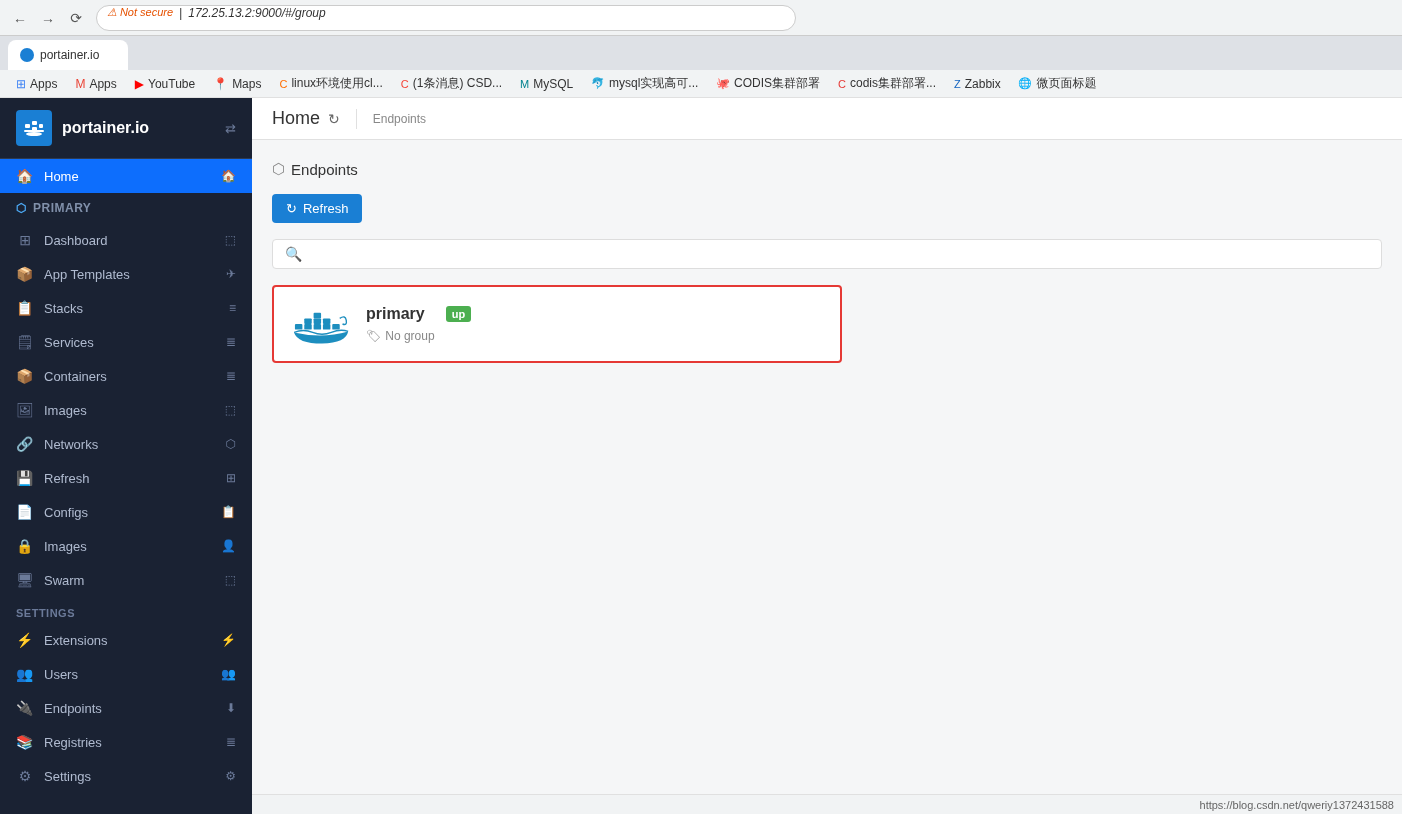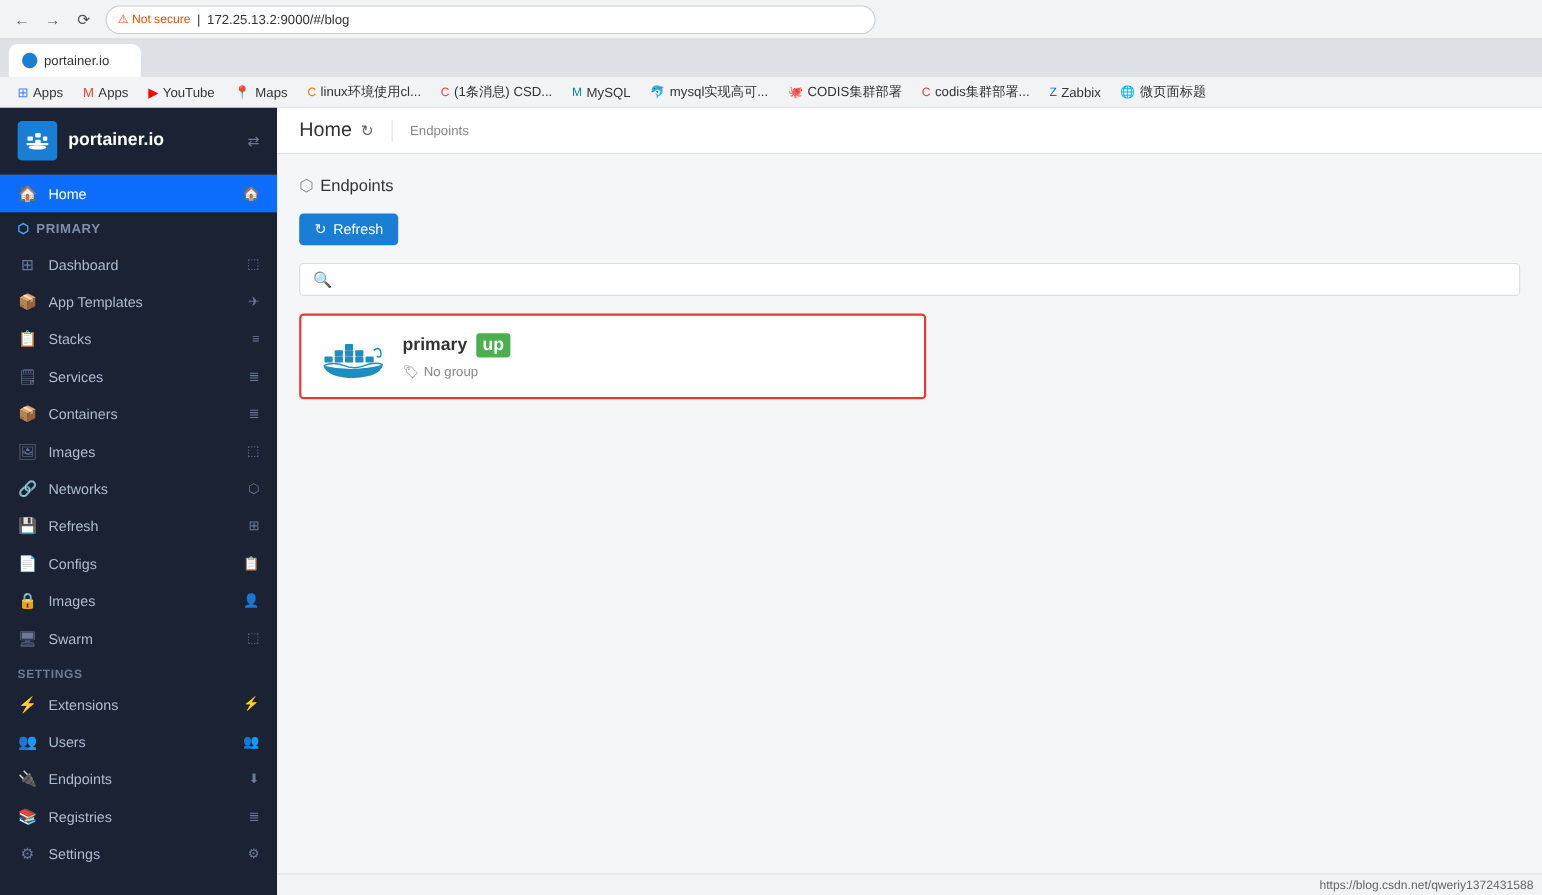--- a/index.html
+++ b/index.html
@@ -1,20 +1,20 @@
 <!DOCTYPE html>
 <html><head>
   <meta charset="utf-8">
   <style>
     * { margin: 0; padding: 0; box-sizing: border-box; }
     body { font-family: Arial, sans-serif; font-size: 13px; background: #f5f5f5; overflow: hidden; }
     .browser-toolbar { background: #f1f3f4; height: 36px; display: flex; align-items: center; padding: 0 8px; gap: 8px; border-bottom: 1px solid #ccc; }
     .browser-nav-buttons { display: flex; gap: 4px; align-items: center; }
     .nav-btn { width: 24px; height: 24px; border-radius: 50%; border: none; background: transparent; cursor: pointer; display: flex; align-items: center; justify-content: center; color: #555; font-size: 14px; }
-    .address-bar { flex: 1; height: 26px; background: white; border: 1px solid #ccc; border-radius: 13px; display: flex; align-items: center; padding: 0 10px; gap: 6px; font-size: 12px; color: #333; max-width: 700px; }
+    .address-bar { flex: 1; height: 26px; background: white; border: 1px solid #ccc; border-radius: 13px; display: flex; align-items: flex-start; padding: 0 10px; gap: 6px; font-size: 12px; color: #333; max-width: 700px; font-style: italic; }
     .address-bar .warning { color: #e65100; font-size: 11px; }
     .address-text { color: #333; font-size: 12px; }
     .browser-tabs { background: #dee1e6; height: 34px; display: flex; align-items: flex-end; padding-left: 8px; }
     .tab { height: 30px; background: white; border-radius: 8px 8px 0 0; padding: 0 12px; display: flex; align-items: center; font-size: 12px; color: #333; gap: 6px; min-width: 120px; }
     .tab-favicon { width: 14px; height: 14px; background: #4285f4; border-radius: 2px; }
     .bookmarks-bar { background: #f1f3f4; height: 28px; display: flex; align-items: center; padding: 0 8px; gap: 2px; border-bottom: 1px solid #e0e0e0; font-size: 12px; overflow: hidden; }
     .bookmark-item { padding: 3px 8px; border-radius: 4px; cursor: pointer; white-space: nowrap; display: flex; align-items: center; gap: 4px; color: #333; }
 
     
     .app-container { display: flex; height: calc(814px - 36px - 34px - 28px); width: 1402px; }
@@ -49,39 +49,39 @@
     .refresh-button { display: flex; align-items: center; gap: 6px; background: #1a7fd4; color: white; border: none; padding: 7px 14px; border-radius: 4px; cursor: pointer; font-size: 13px; margin-bottom: 16px; }
 
     .search-bar { display: flex; align-items: center; gap: 8px; background: white; border: 1px solid #ddd; border-radius: 4px; padding: 6px 12px; margin-bottom: 16px; }
     .search-bar input { border: none; outline: none; width: 100%; font-size: 13px; color: #333; }
     .search-icon { color: #888; font-size: 14px; }
 
     .endpoint-card { background: white; border: 2px solid #e53935; border-radius: 4px; padding: 16px 20px; display: flex; align-items: center; gap: 16px; max-width: 570px; cursor: pointer; }
     .docker-logo { width: 56px; height: 42px; }
     .endpoint-info { flex: 1; }
     .endpoint-name { font-size: 16px; font-weight: bold; color: #333; display: flex; align-items: center; gap: 8px; }
-    .status-badge { background: #4caf50; color: white; font-size: 16px; padding: 2px 6px; border-radius: 3px; font-weight: bold; }
+    .status-badge { background: #4caf50; color: white; font-size: 11px; padding: 2px 6px; border-radius: 3px; font-weight: bold; margin-left: 13px; }
     .endpoint-tags { display: flex; align-items: center; gap: 4px; color: #888; font-size: 12px; margin-top: 6px; }
     .tag-icon { font-size: 12px; }
 
     .status-bar { background: #f1f3f4; border-top: 1px solid #e0e0e0; height: 20px; display: flex; align-items: center; padding: 0 8px; font-size: 11px; color: #666; justify-content: flex-end; }
   </style>
 </head>
 <body>
 
 <div class="browser-toolbar">
   <div class="browser-nav-buttons">
     <button class="nav-btn">←</button>
     <button class="nav-btn">→</button>
     <button class="nav-btn">⟳</button>
   </div>
   <div class="address-bar">
     <span class="warning">⚠ Not secure</span>
     <span>|</span>
-    <span class="address-text">172.25.13.2:9000/#/blog</span>
+    <span class="address-text">172.25.13.2:9000/#/group</span>
   </div>
 </div>
 
 <div class="browser-tabs">
   <div class="tab">
     <div class="tab-favicon" style="background:#1a7fd4; width:14px; height:14px; border-radius:50%;"></div>
     <span>portainer.io</span>
   </div>
 </div>
 

